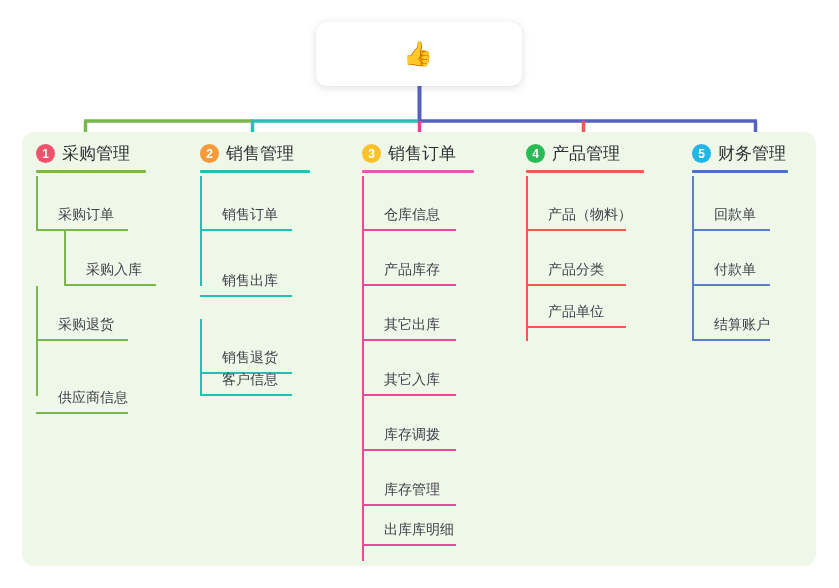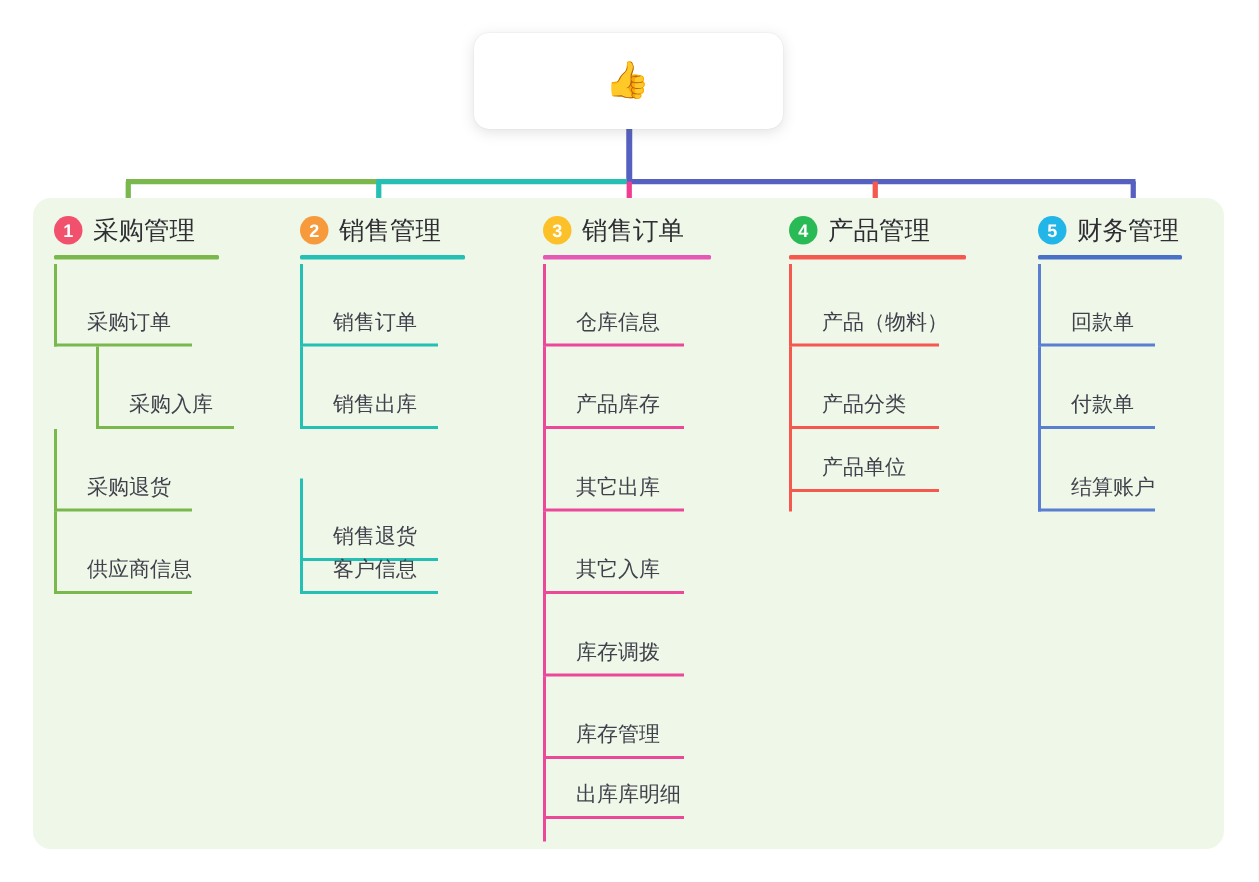--- a/index.html
+++ b/index.html
@@ -125,40 +125,40 @@
             <div class="item" style="top: 55px; height: 55px; width: 102px; margin-left: 28px;">
               <span class="item-stem" style="height: 55px; background: rgb(122, 184, 78);"></span>
               <span class="item-rule" style="width: 92px; background: rgb(122, 184, 78);"></span>
               <span class="item-label">采购入库</span>
             </div>
             <div class="item" style="top: 110px; height: 55px; width: 102px;">
               <span class="item-stem" style="height: 55px; background: rgb(122, 184, 78);"></span>
               <span class="item-rule" style="width: 92px; background: rgb(122, 184, 78);"></span>
               <span class="item-label">采购退货</span>
             </div>
-            <div class="item" style="top: 165px; height: 55px; width: 102px;">
+            <div class="item" style="top: 165px; height: 73px; width: 102px;">
               <span class="item-stem" style="height: 55px; background: rgb(122, 184, 78);"></span>
               <span class="item-rule" style="width: 92px; background: rgb(122, 184, 78);"></span>
               <span class="item-label">供应商信息</span>
             </div>
           </div>
         </div>
         <div class="col" style="left: 178px; width: 110px;">
           <div class="col-head">
             <span class="badge" style="background: rgb(247, 154, 60);">2</span>
             <span class="col-title">销售管理</span>
           </div>
           <div class="head-rule" style="top: 38px; width: 110px; background: rgb(36, 192, 180);"></div>
           <div class="items" style="top: 44px;">
             <div class="item" style="top: 0px; height: 55px; width: 102px;">
               <span class="item-stem" style="height: 55px; background: rgb(36, 192, 180);"></span>
               <span class="item-rule" style="width: 92px; background: rgb(36, 192, 180);"></span>
               <span class="item-label">销售订单</span>
             </div>
-            <div class="item" style="top: 55px; height: 55px; width: 102px;">
+            <div class="item" style="top: 55px; height: 66px; width: 102px;">
               <span class="item-stem" style="height: 55px; background: rgb(36, 192, 180);"></span>
               <span class="item-rule" style="width: 92px; background: rgb(36, 192, 180);"></span>
               <span class="item-label">销售出库</span>
             </div>
             <div class="item" style="top: 110px; height: 55px; width: 102px; margin-top: 33px;">
               <span class="item-stem" style="height: 55px; background: rgb(36, 192, 180);"></span>
               <span class="item-rule" style="width: 92px; background: rgb(36, 192, 180);"></span>
               <span class="item-label">销售退货</span>
             </div>
             <div class="item" style="top: 165px; height: 55px; width: 102px;">

